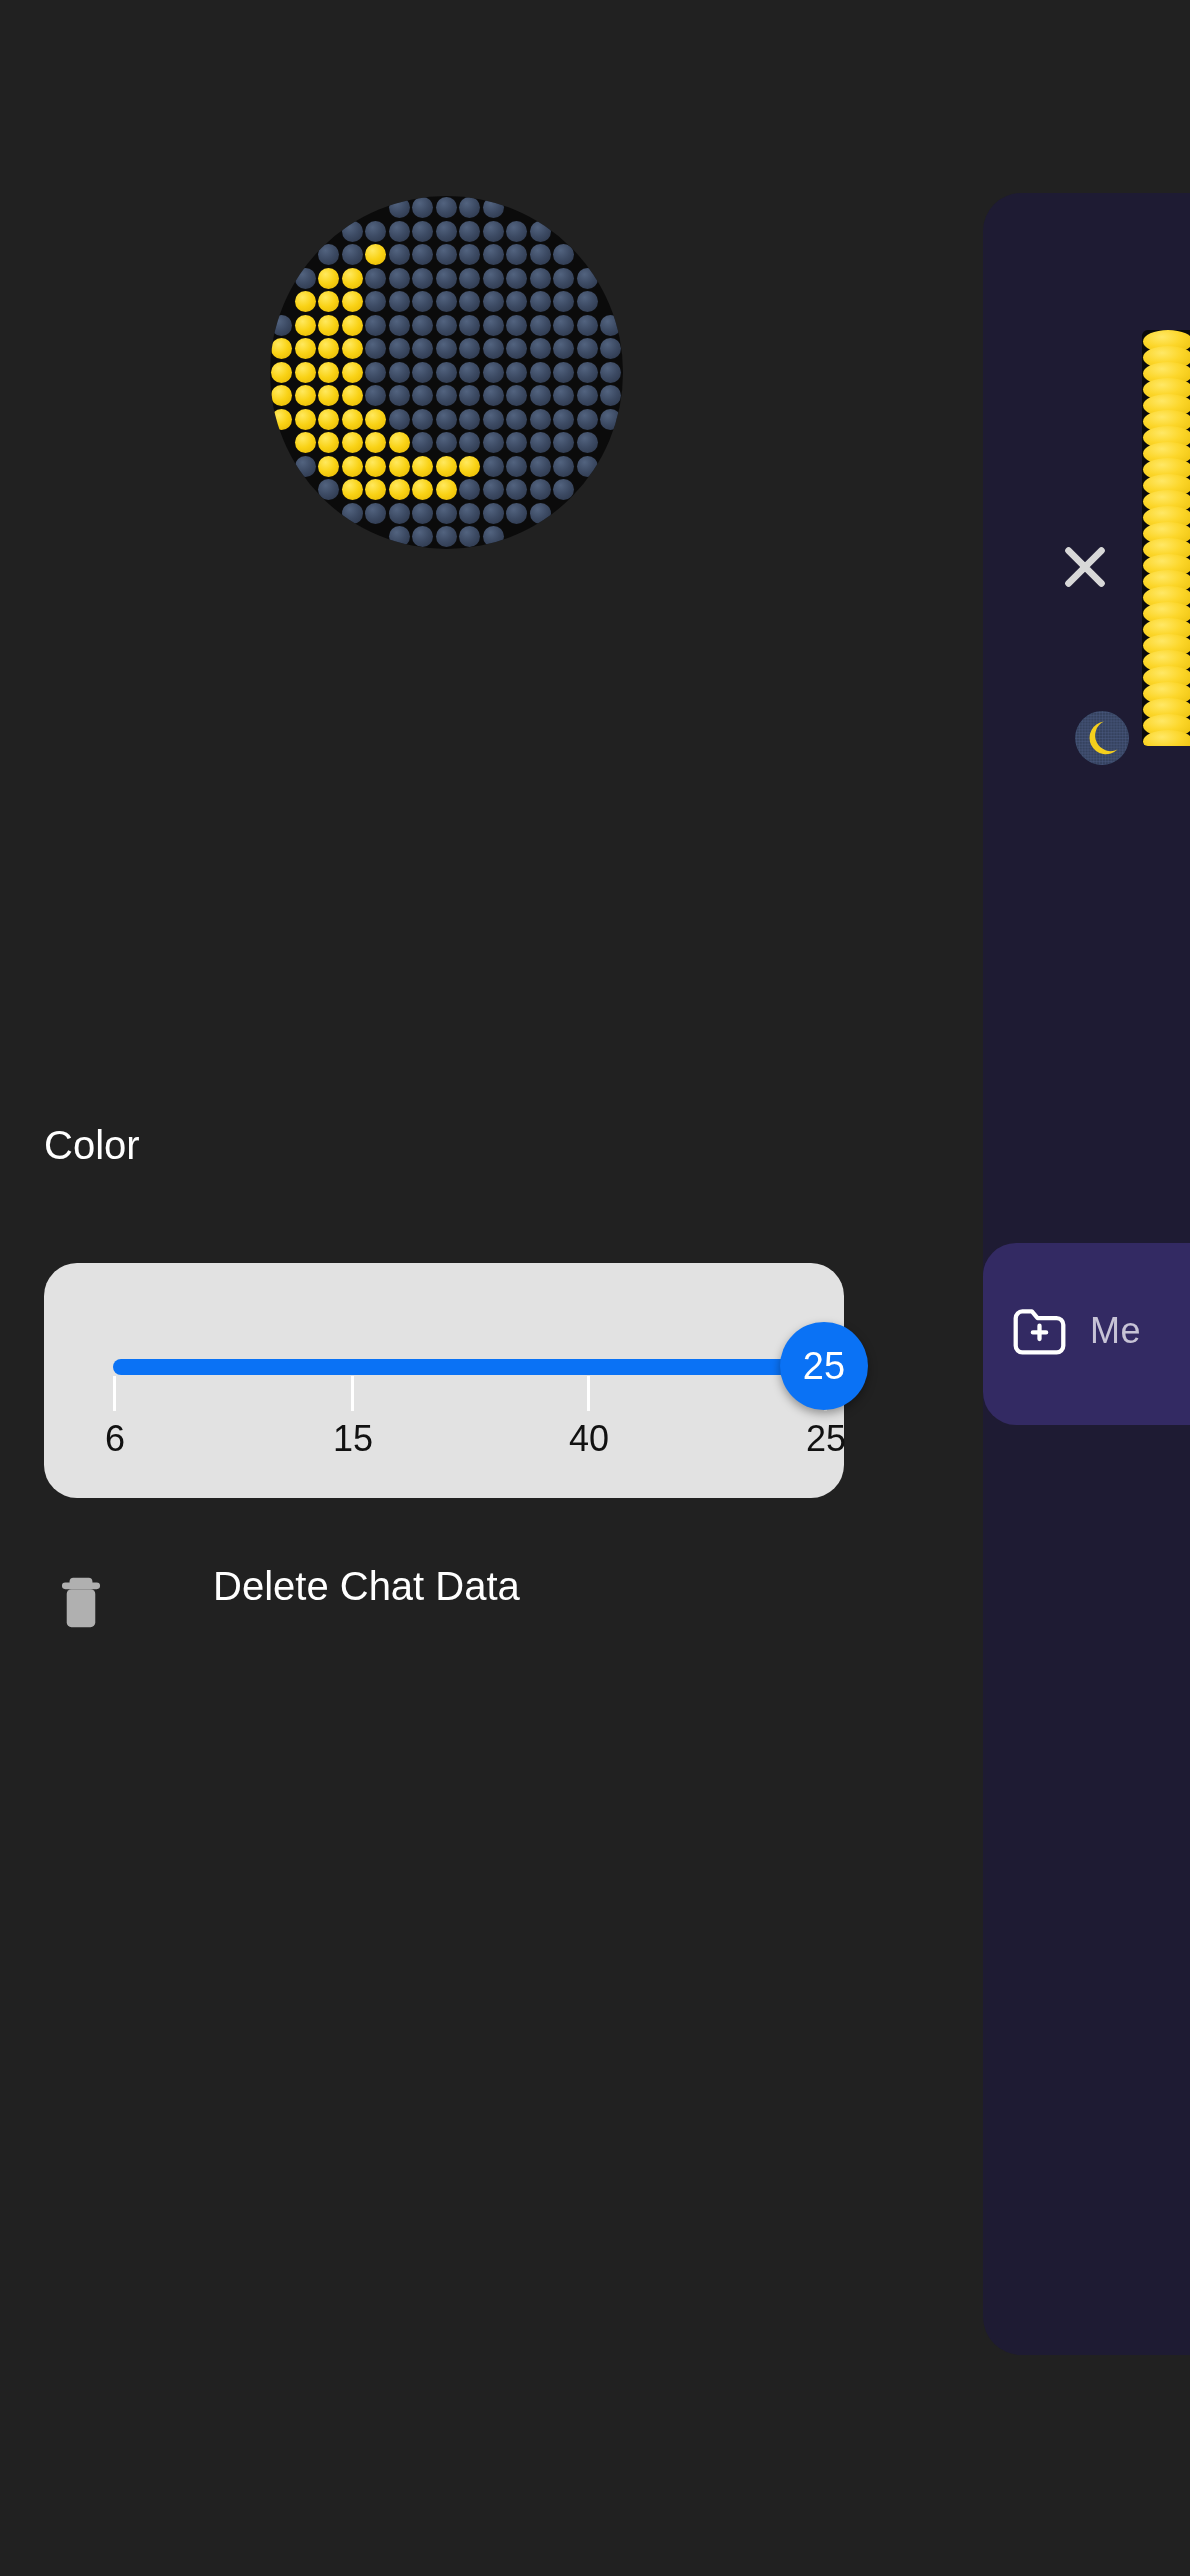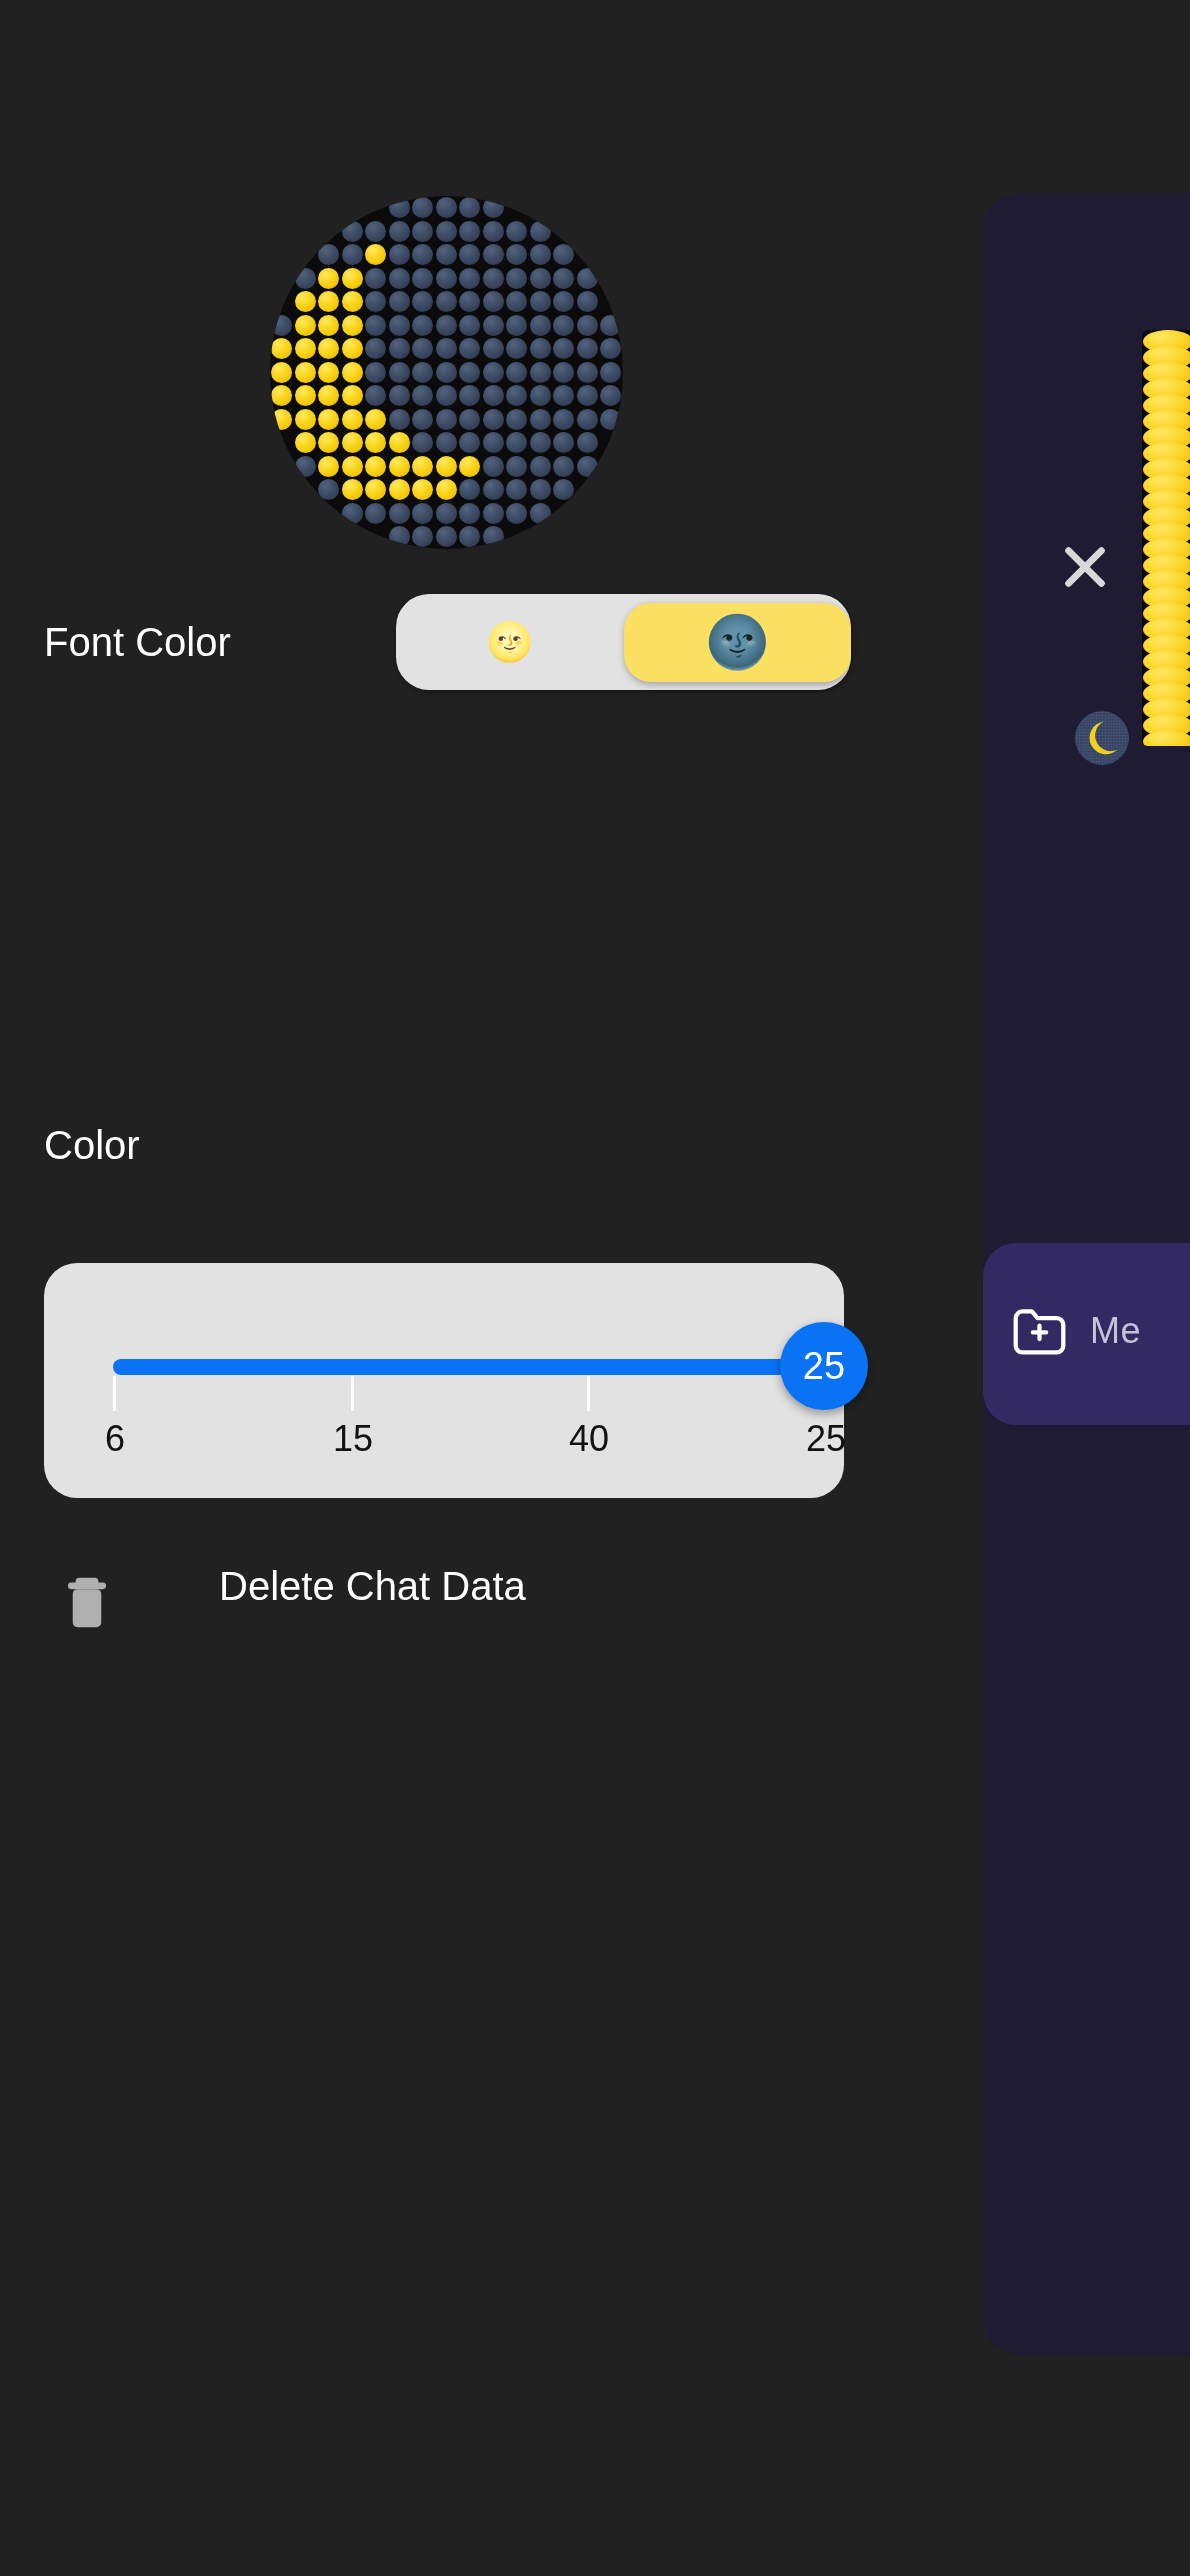--- a/index.html
+++ b/index.html
@@ -265,21 +265,21 @@
     box-shadow: 0 3.8px 9.6px rgba(0,0,0,.35);
   }
   #slider-thumb span {
     color: #ffffff;
     font-size: 38px;
   }
 
   
   #delete-row {
     position: absolute;
-    left: 10px;
+    left: 4px;
     top: 1543px;
     width: 893px;
     height: 115px;
     display: flex;
     align-items: center;
   }
   #trash-icon {
     position: absolute;
     left: 56px;
     top: 29px;
@@ -548,31 +548,20 @@
           <div class="pdot bg" style="left:236px;top:307px;"></div>
           <div class="pdot bg" style="left:260px;top:307px;"></div>
           <div class="pdot bg" style="left:119px;top:330px;"></div>
           <div class="pdot bg" style="left:142px;top:330px;"></div>
           <div class="pdot bg" style="left:166px;top:330px;"></div>
           <div class="pdot bg" style="left:189px;top:330px;"></div>
           <div class="pdot bg" style="left:213px;top:330px;"></div>
         </div>
     </div>
 
-    <div class="setting-row" style="top:594px;">
-      <div class="row-label">Font Color</div>
-      <div class="segmented">
-        <div class="seg">
-          <span class="emoji-sm">🌝</span>
-        </div>
-        <div class="seg sel-yellow">
-          <span class="emoji">🌚</span>
-        </div>
-      </div>
-    </div>
 
 
 
     <div id="width-label">Color</div>
 
     <div id="slider-card">
       <div id="slider-track-bg"></div>
       <div id="slider-fill"></div>
 
       <div class="tick" style="left:69px;"></div>

